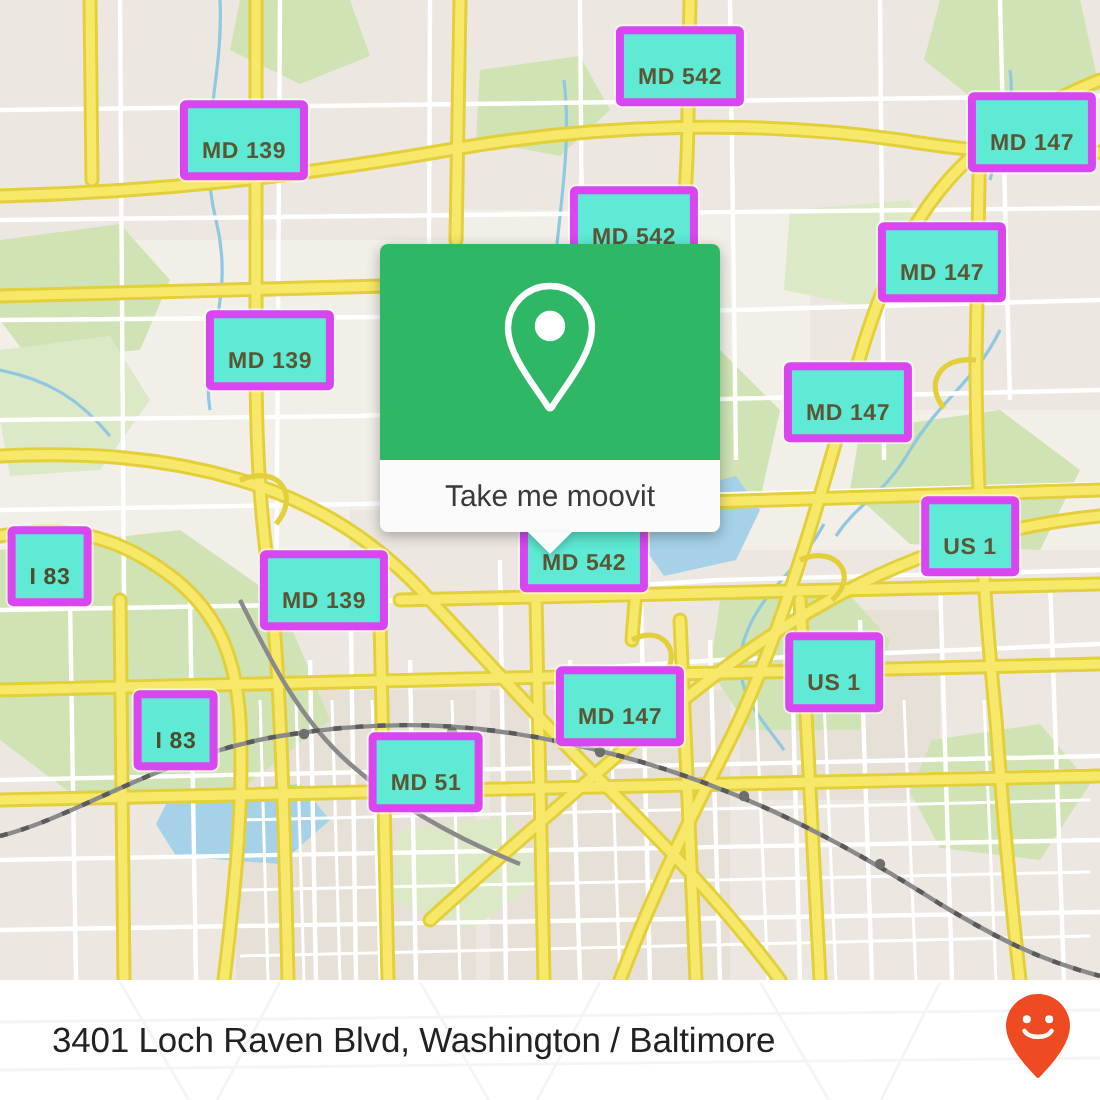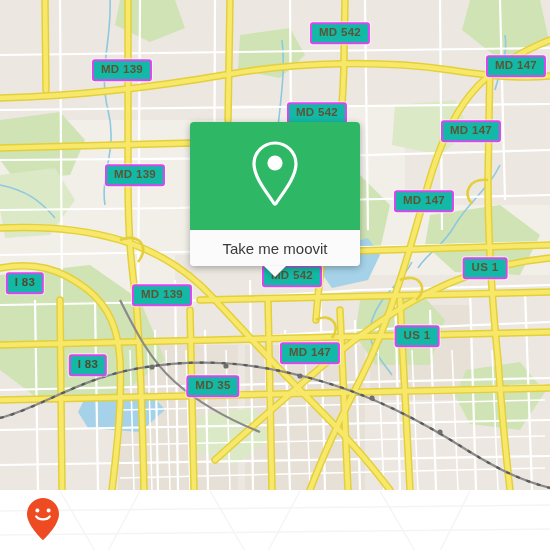--- a/index.html
+++ b/index.html
@@ -23,28 +23,28 @@
     left: 0; top: 0;
     width: 550px; height: 490px;
     background: #f2efe9;
     overflow: hidden;
   }
   #map-svg { position: absolute; left: 0; top: 0; }
 
   
   .shield {
     position: absolute;
-    background: #14b8a6;
-    border: 2px solid #d946ef;
+    background: #5eead4;
+    border: 4px solid #d946ef;
     border-radius: 3px;
     color: #5c5533;
     font-size: 11.5px;
     font-weight: bold;
     letter-spacing: 0.3px;
-    padding: 2px 7px 3px 7px;
+    padding: 16px 7px 3px 7px;
     white-space: nowrap;
     line-height: 1.1;
     transform: translate(-50%, -50%);
     box-shadow: 0 0 0 1px rgba(255,255,255,0.55);
   }
   .shield.interstate {
     color: #4f4a2c;
   }
 
   
@@ -334,21 +334,21 @@
     <div class="shield" style="left:471px; top:131px;">MD 147</div>
     <div class="shield" style="left:135px; top:175px;">MD 139</div>
     <div class="shield" style="left:424px; top:201px;">MD 147</div>
     <div class="shield interstate" style="left:25px; top:283px;">I 83</div>
     <div class="shield" style="left:485px; top:268px;">US 1</div>
     <div class="shield" style="left:292px; top:276px;">MD 542</div>
     <div class="shield" style="left:162px; top:295px;">MD 139</div>
     <div class="shield" style="left:417px; top:336px;">US 1</div>
     <div class="shield interstate" style="left:88px; top:365px;">I 83</div>
     <div class="shield" style="left:310px; top:353px;">MD 147</div>
-    <div class="shield" style="left:213px; top:386px;">MD 35</div>
+    <div class="shield" style="left:213px; top:386px;">MD 51</div>
 
     <div id="callout">
       <div id="callout-top">
         <span>
           <svg width="56" height="72" viewBox="0 0 56 72" aria-hidden="true">
             <path d="M28 5 C16.4 5 7 14.4 7 26 C7 40 22 57 27 65.5 C27.5 66.3 28.5 66.3 29 65.5 C34 57 49 40 49 26 C49 14.4 39.6 5 28 5 Z" fill="none" stroke="#ffffff" stroke-width="3.2"></path>
             <circle cx="28" cy="25" r="7.6" fill="#ffffff"></circle>
           </svg>
         </span>
       </div>
@@ -365,20 +365,21 @@
           <path d="M140 0 L108 60"></path>
         <path d="M210 0 L245 60"></path>
           <path d="M300 0 L268 60"></path>
         <path d="M380 0 L415 60"></path>
           <path d="M470 0 L440 60"></path>
         <path d="M0 20 L550 14"></path>
           <path d="M0 44 L550 38"></path>
       </g>
     </svg>
 
+    <div id="footer-address">3401 Loch Raven Blvd, Washington / Baltimore</div>
 
     <div id="footer-logo">
       <span>
         <svg width="34" height="44" viewBox="0 0 34 44" aria-hidden="true">
           <path d="M17 1 C8.2 1 1 8.2 1 17 C1 28 14.5 40.5 16.2 42.6 C16.6 43.1 17.4 43.1 17.8 42.6 C19.5 40.5 33 28 33 17 C33 8.2 25.8 1 17 1 Z" fill="#ee4b22"></path>
           <circle cx="11.4" cy="13.6" r="2.0" fill="#ffffff"></circle>
           <circle cx="22.6" cy="13.6" r="2.0" fill="#ffffff"></circle>
           <path d="M10.2 19.4 C12.6 23.4, 21.4 23.4, 23.8 19.4" fill="none" stroke="#ffffff" stroke-width="2.2" stroke-linecap="round"></path>
         </svg>
       </span>

